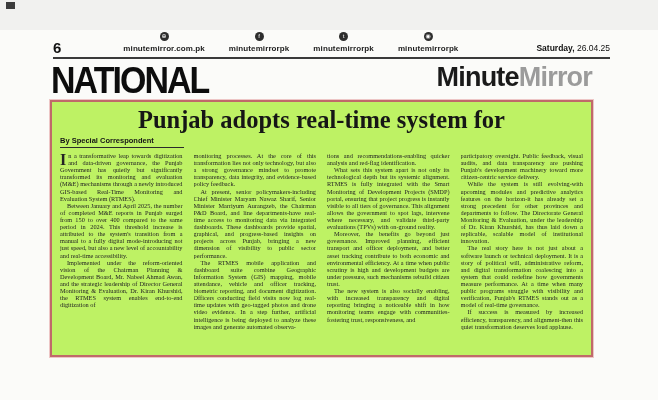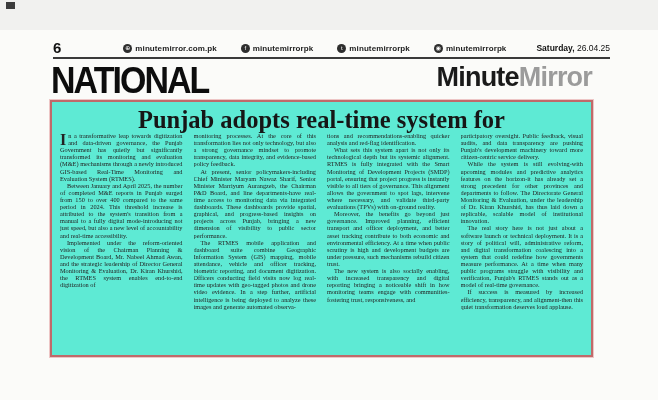--- a/index.html
+++ b/index.html
@@ -8,38 +8,38 @@
     background:#fbfbf9;font-family:"Liberation Sans",sans-serif;color:#1a1a1a;
   }
   .top-band{position:absolute;left:0;top:0;width:658px;height:30px;background:#f1f1ef;}
   .corner-mark{position:absolute;left:6px;top:2px;width:9px;height:7px;background:#3c3c3c;}
 
   
   .header{position:absolute;left:53px;top:36px;width:557px;height:19px;
     display:flex;align-items:flex-end;}
   .page-number{font-size:15px;font-weight:bold;line-height:1;color:#111;}
   .social{display:flex;align-items:center;gap:24px;margin-left:62px;margin-bottom:2px;}
-  .social-item{display:flex;align-items:center;gap:3px;}
+  .social-item{display:flex;align-items:center;gap:3px;flex-direction:column;}
   .soc-icon{width:9px;height:9px;border-radius:50%;background:#2e2e2e;color:#fff;
     font-size:6px;line-height:9px;text-align:center;display:inline-block;overflow:hidden;}
   .soc-label{font-size:8px;font-weight:bold;color:#222;letter-spacing:0.1px;}
   .date{margin-left:auto;font-size:8.5px;margin-bottom:2px;color:#111;text-align:right;}
   .date b{font-weight:bold;}
   .header-rule{position:absolute;left:53px;top:57px;width:557px;border-top:2px solid #3a3a3a;}
 
   .section-title{position:absolute;left:51px;top:58px;font-size:35px;font-weight:bold;
     letter-spacing:-2px;color:#0d0d0d;transform:scaleX(0.97) scaleY(1.08);transform-origin:left top;}
   .masthead{position:absolute;right:66px;top:62px;font-size:27px;font-weight:bold;letter-spacing:-0.8px;}
   .brand-primary{color:#1a1a1a;}
   .brand-secondary{color:#9b9b9b;}
 
   
   .article-box{position:absolute;left:50px;top:100px;width:543px;height:257px;
     box-sizing:border-box;border:2px solid #c06a6a;box-shadow:0 0 0 1px #edc6c6;
-    background:#5eead4;padding:3px 8px 4px 8px;}
+    background:#bef264;padding:3px 8px 4px 8px;}
   .headline{font-family:"Liberation Serif",serif;font-weight:bold;color:#161616;
     text-align:center;font-size:24.5px;line-height:1.02;margin-top:2px;}
   .byline{font-size:7.5px;font-weight:bold;color:#151515;width:124px;
     border-bottom:1.5px solid #2a2a2a;padding-bottom:2px;margin:4px 0 4px 0;}
   .cols{display:flex;gap:11px;height:179px;overflow:hidden;
     font-family:"Liberation Serif",serif;font-size:6.3px;line-height:1.13;
     text-align:justify;color:#232323;}
   .col{flex:1;overflow:hidden;}
   .col p{margin:0;text-indent:7px;}
   .col p.cont{text-indent:0;}
@@ -75,20 +75,21 @@
 </div>
 <div class="header-rule"></div>
 
 <div class="section-title">NATIONAL</div>
 <div class="masthead"><span class="brand-primary">Minute</span><span class="brand-secondary">Mirror</span></div>
 
 <div class="article-box">
   <div class="headline">
     <div>Punjab adopts real-time system for</div>
   </div>
+  <div class="byline">By Special Correspondent</div>
   <div class="cols">
     <div class="col">
       <p class="cont"><span class="dropcap">I</span><span>n a transformative leap towards digitization and data-driven governance, the Punjab Government has quietly but significantly transformed its monitoring and evaluation (M&amp;E) mechanisms through a newly introduced GIS-based Real-Time Monitoring and Evaluation System (RTMES).</span></p>
       <p>Between January and April 2025, the number of completed M&amp;E reports in Punjab surged from 150 to over 400 compared to the same period in 2024. This threshold increase is attributed to the system's transition from a manual to a fully digital mode-introducing not just speed, but also a new level of accountability and real-time accessibility.</p>
       <p>Implemented under the reform-oriented vision of the Chairman Planning &amp; Development Board, Mr. Nabeel Ahmad Awan, and the strategic leadership of Director General Monitoring &amp; Evaluation, Dr. Kiran Khurshid, the RTMES system enables end-to-end digitization of</p>
     </div>
     <div class="col">
       <p class="cont">monitoring processes. At the core of this transformation lies not only technology, but also a strong governance mindset to promote transparency, data integrity, and evidence-based policy feedback.</p>
       <p>At present, senior policymakers-including Chief Minister Maryam Nawaz Sharif, Senior Minister Marriyum Aurangzeb, the Chairman P&amp;D Board, and line departments-have real-time access to monitoring data via integrated dashboards. These dashboards provide spatial, graphical, and progress-based insights on projects across Punjab, bringing a new dimension of visibility to public sector performance.</p>
       <p>The RTMES mobile application and dashboard suite combine Geographic Information System (GIS) mapping, mobile attendance, vehicle and officer tracking, biometric reporting, and document digitization. Officers conducting field visits now log real-time updates with geo-tagged photos and drone video evidence. In a step further, artificial intelligence is being deployed to analyze these images and generate automated observa-</p>

